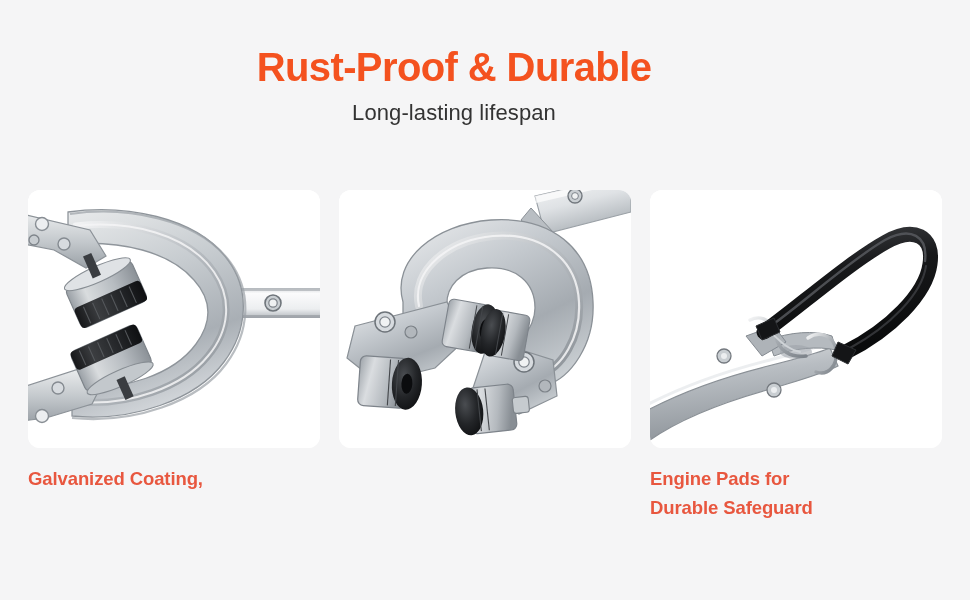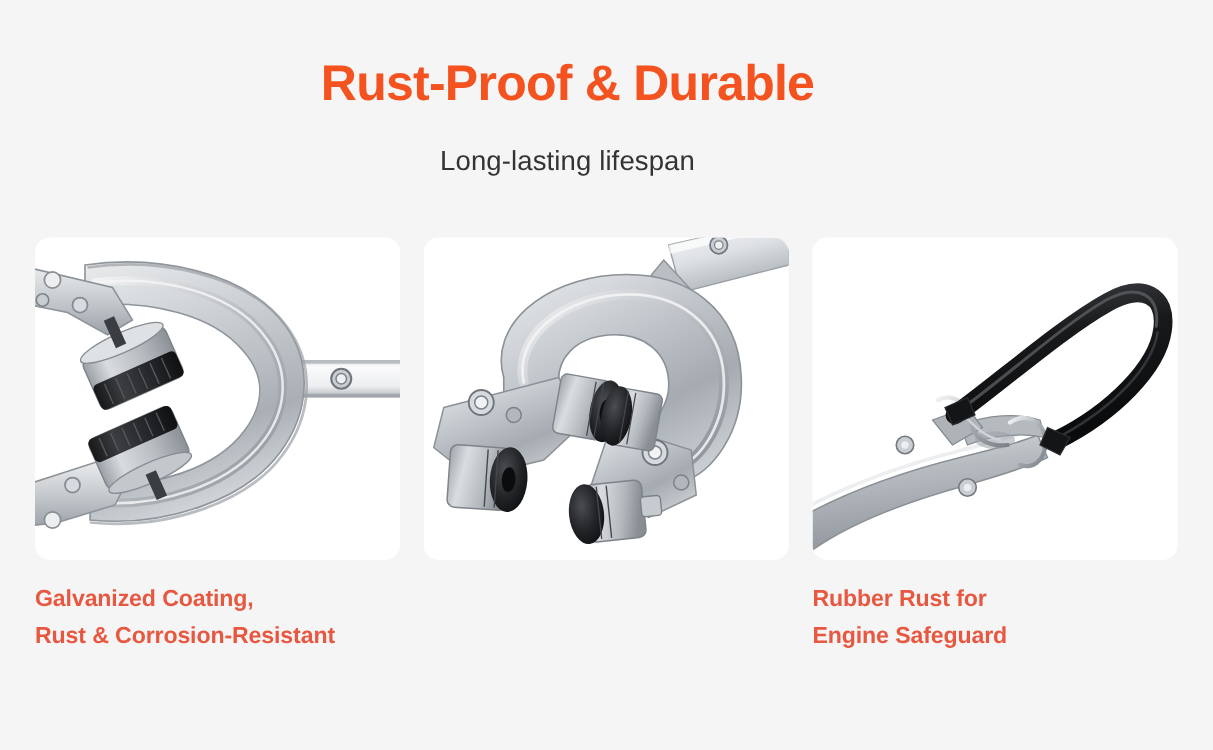--- a/index.html
+++ b/index.html
@@ -29,21 +29,21 @@
   .title {
     margin: 0;
     padding-top: 46px;
     font-size: 40px;
     font-weight: bold;
     letter-spacing: -0.6px;
     color: #f4521f;
     line-height: 1.08;
   }
   .subtitle {
-    margin: 16px;
+    margin: 0;
     padding-top: 11px;
     font-size: 22px;
     font-weight: normal;
     color: #333333;
     letter-spacing: 0.1px;
   }
   
   .cards {
     position: absolute;
     top: 190px;
@@ -394,21 +394,20 @@
           <path d="M 188 152 L 206 160 L 198 174 L 182 166 Z" fill="#141517" stroke="#2c2e31" stroke-width="1"></path>
         </svg>
       </div>
     </div>
 
   </div>
 
   <div class="captions">
     <div class="caption">
       <span class="l1">Galvanized Coating,</span>
-      <span class="l2">Rust &amp; Corrosion-Resistant</span>
     </div>
     <div class="caption">
-      <span class="l1">Rubber Rust for</span>
-      <span class="l2">Engine Safeguard</span>
+      <span class="l1">Engine Pads for</span>
+      <span class="l2">Durable Safeguard</span>
     </div>
   </div>
 
 </div>
 
 </body></html>

